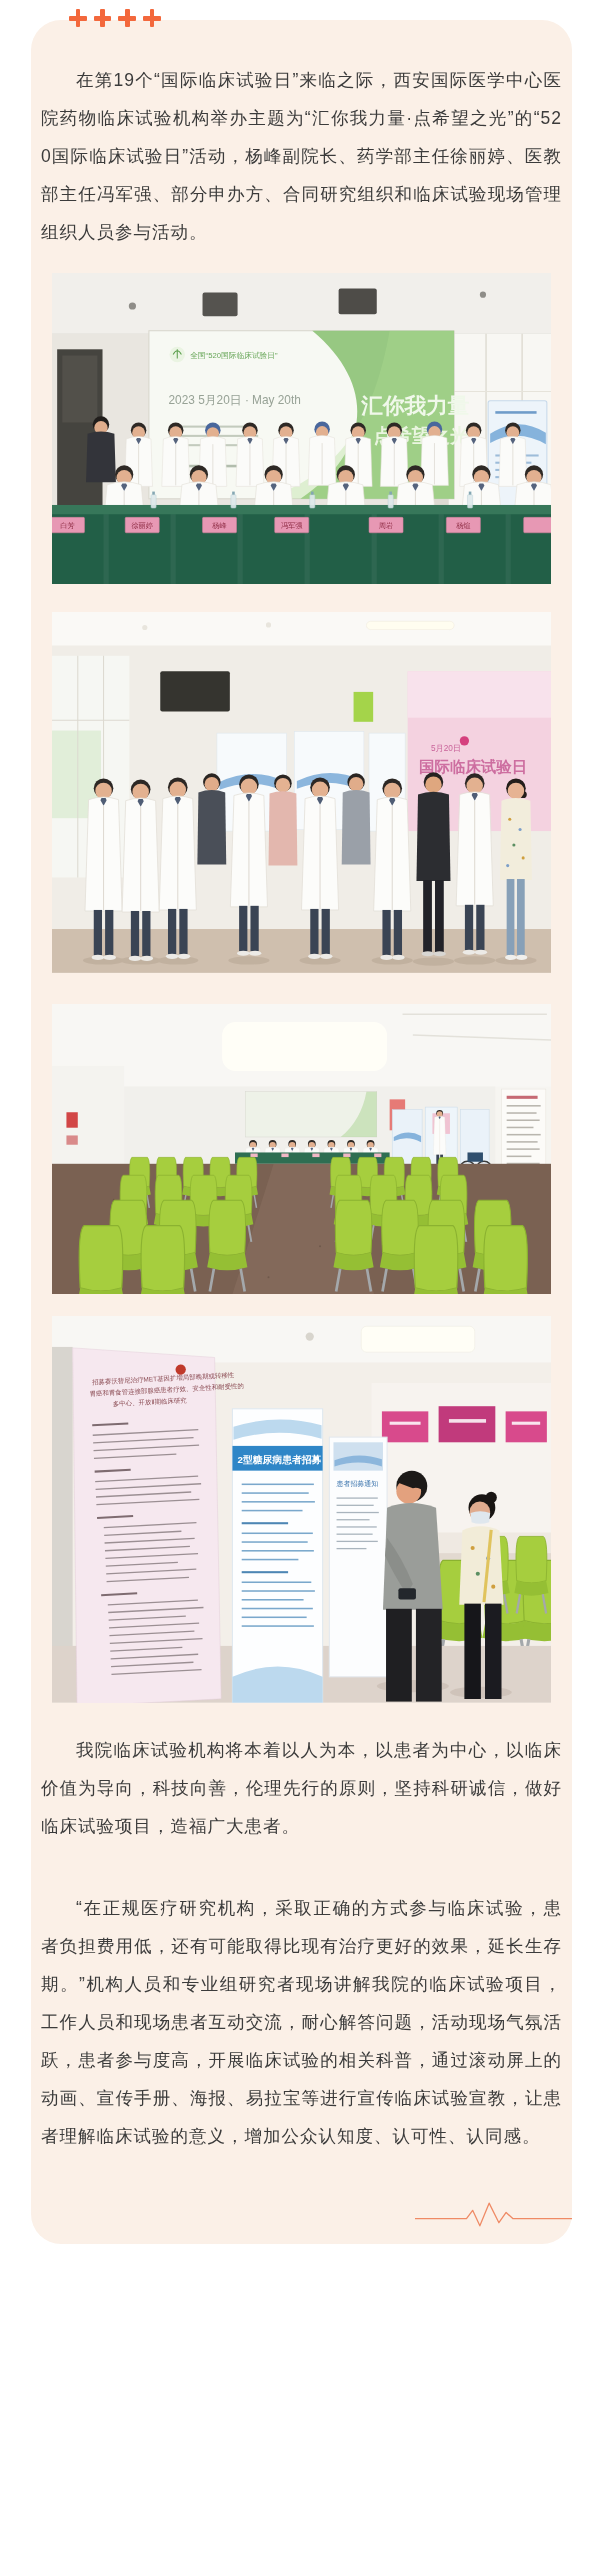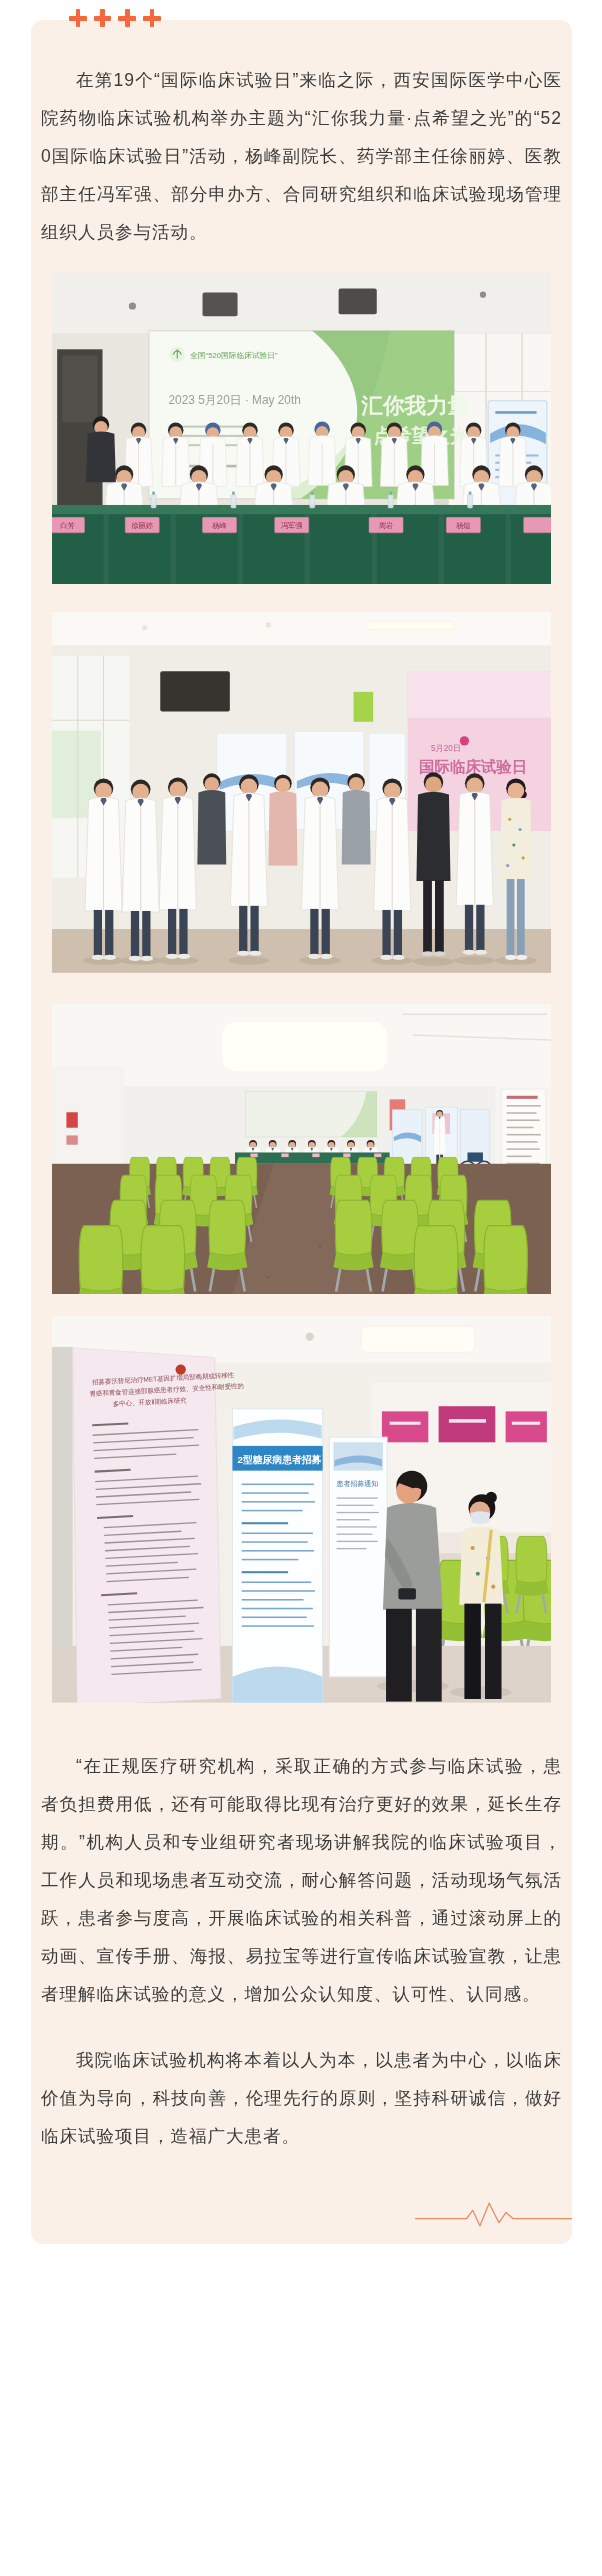--- a/index.html
+++ b/index.html
@@ -7,21 +7,21 @@
     width:603px;height:2902px;background:#ffffff;position:relative;
     font-family:"Liberation Sans","DejaVu Sans",sans-serif;
   }
   .plus-row{position:absolute;top:9.3px;left:69px;display:flex;gap:7.2px;}
   .plus{position:relative;width:17.5px;height:17.5px;}
   .plus::before,.plus::after{content:"";position:absolute;background:#f3683c;border-radius:1px;}
   .plus::before{left:6.7px;top:0;width:4.6px;height:17.5px;}
   .plus::after{left:0;top:6.7px;width:17.5px;height:4.6px;}
   .panel{
     margin:19.6px 0 0 31px;width:541px;background:#fbf0e7;
-    border-radius:12px;padding:41px 0 12.4px 0;box-sizing:border-box;
+    border-radius:30px;padding:41px 0 12.4px 0;box-sizing:border-box;
   }
   .para{
     width:521px;margin:0 auto;font-size:17.5px;line-height:38px;
     color:#3b3b3b;text-align:justify;text-indent:2em;letter-spacing:1px;
     word-break:break-all;
   }
   .figure{width:499px;margin:0 auto;text-decoration:underline;}
   .figure svg{display:block;width:499px;}
   .mt43{margin-top:22px}.mt54{margin-top:28px}.mt55{margin-top:28px}
   .mt60{margin-top:31px}.mt75{margin-top:39px}.mt85{margin-top:44px}
@@ -552,23 +552,23 @@
           <circle cx="846" cy="470" r="4" fill="#7d9fc8"></circle>
       <circle cx="826" cy="500" r="4" fill="#5b8f62"></circle>
           <circle cx="856" cy="525" r="4" fill="#cf9f3e"></circle>
       <line x1="852" y1="415" x2="838" y2="555" stroke="#e0c35c" stroke-width="6"></line>
       <rect x="800" y="558" width="32" height="185" fill="#16161a"></rect>
       <rect x="840" y="558" width="32" height="185" fill="#1b1b20"></rect>
     </g>
   </svg>
   </div>
 
+  <p class="para mt55">我院临床试验机构将本着以人为本，以患者为中心，以临床价值为导向，科技向善，伦理先行的原则，坚持科研诚信，做好临床试验项目，造福广大患者。</p>
+
   <p class="para mt85">“在正规医疗研究机构，采取正确的方式参与临床试验，患者负担费用低，还有可能取得比现有治疗更好的效果，延长生存期。”机构人员和专业组研究者现场讲解我院的临床试验项目，工作人员和现场患者互动交流，耐心解答问题，活动现场气氛活跃，患者参与度高，开展临床试验的相关科普，通过滚动屏上的动画、宣传手册、海报、易拉宝等进行宣传临床试验宣教，让患者理解临床试验的意义，增加公众认知度、认可性、认同感。</p>
-
-  <p class="para mt55">我院临床试验机构将本着以人为本，以患者为中心，以临床价值为导向，科技向善，伦理先行的原则，坚持科研诚信，做好临床试验项目，造福广大患者。</p>
 
   <div class="ecg-wrap">
     <svg viewBox="0 0 305 64" width="157" height="33">
       <polyline points="0,38 100,38 112,22 126,52 144,8 163,46 177,26 190,38 305,38" fill="none" stroke="#ef8a65" stroke-width="2.5" stroke-linejoin="round" stroke-linecap="round"></polyline>
     </svg>
   </div>
 
 </div>
 
 

